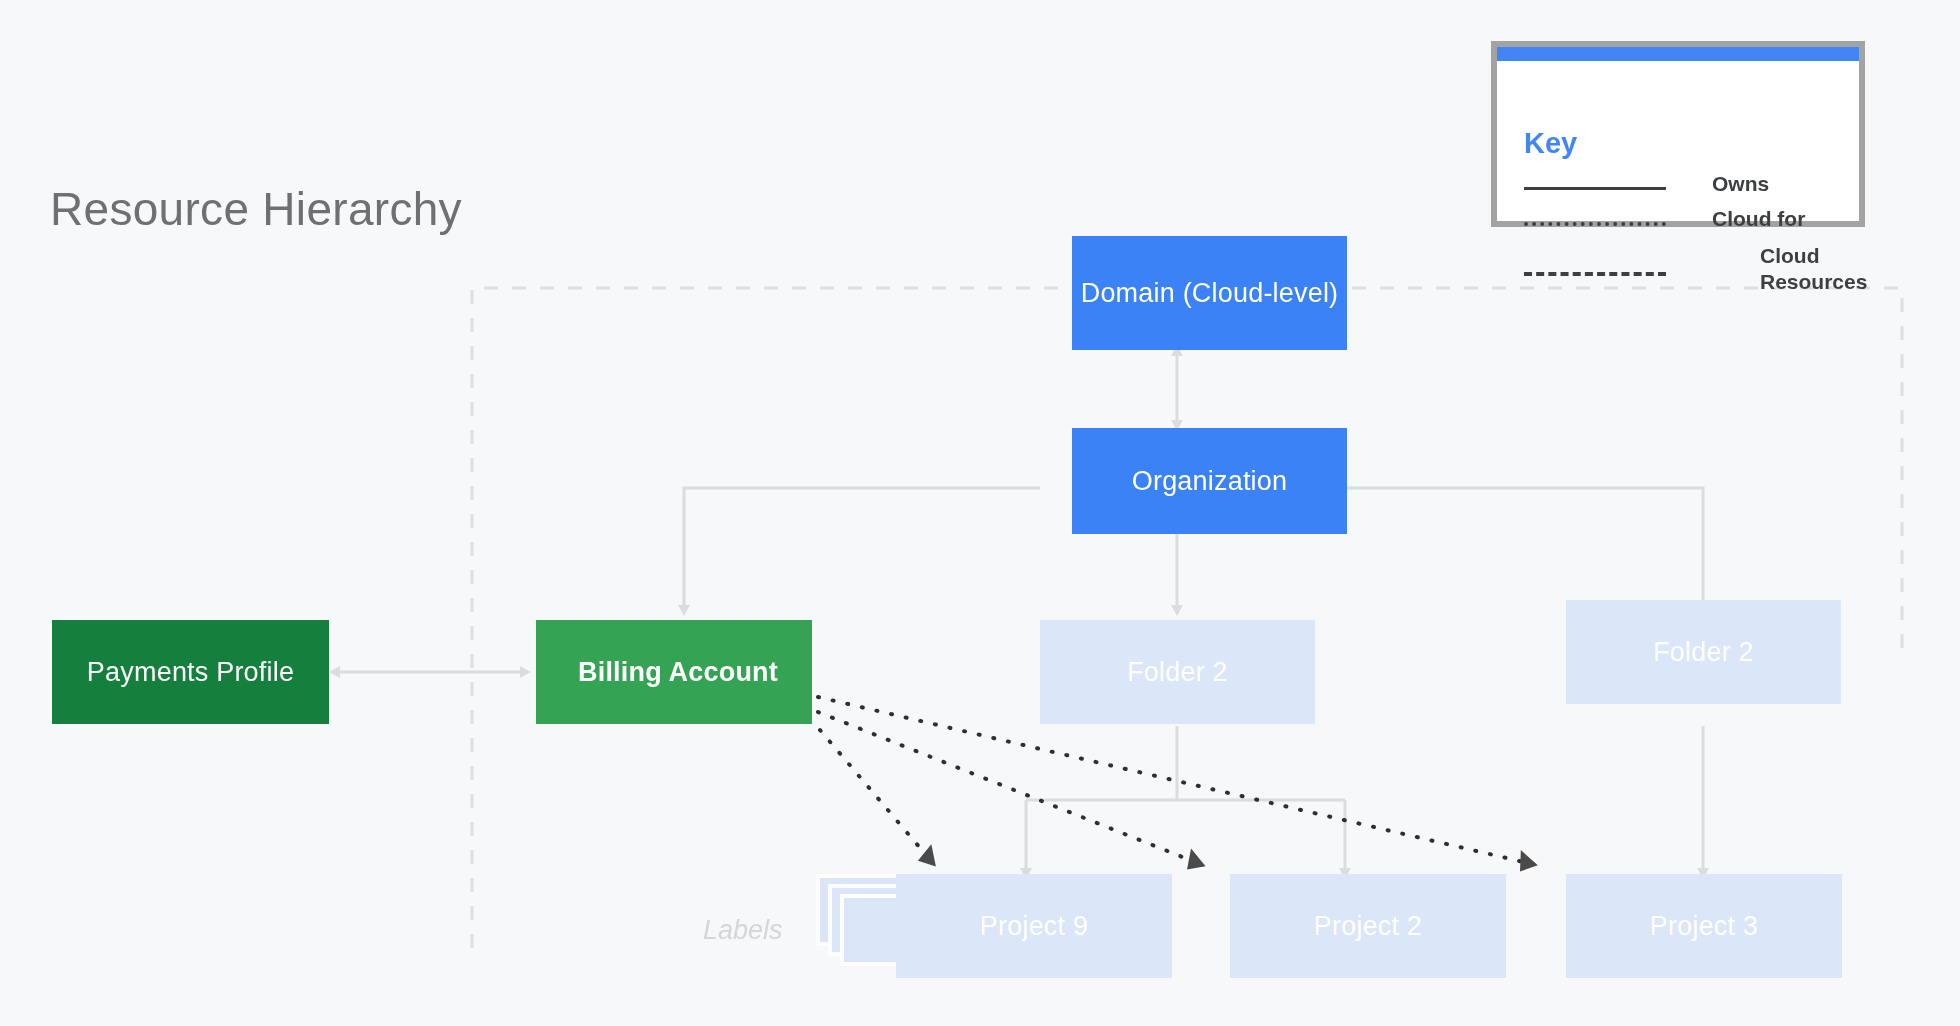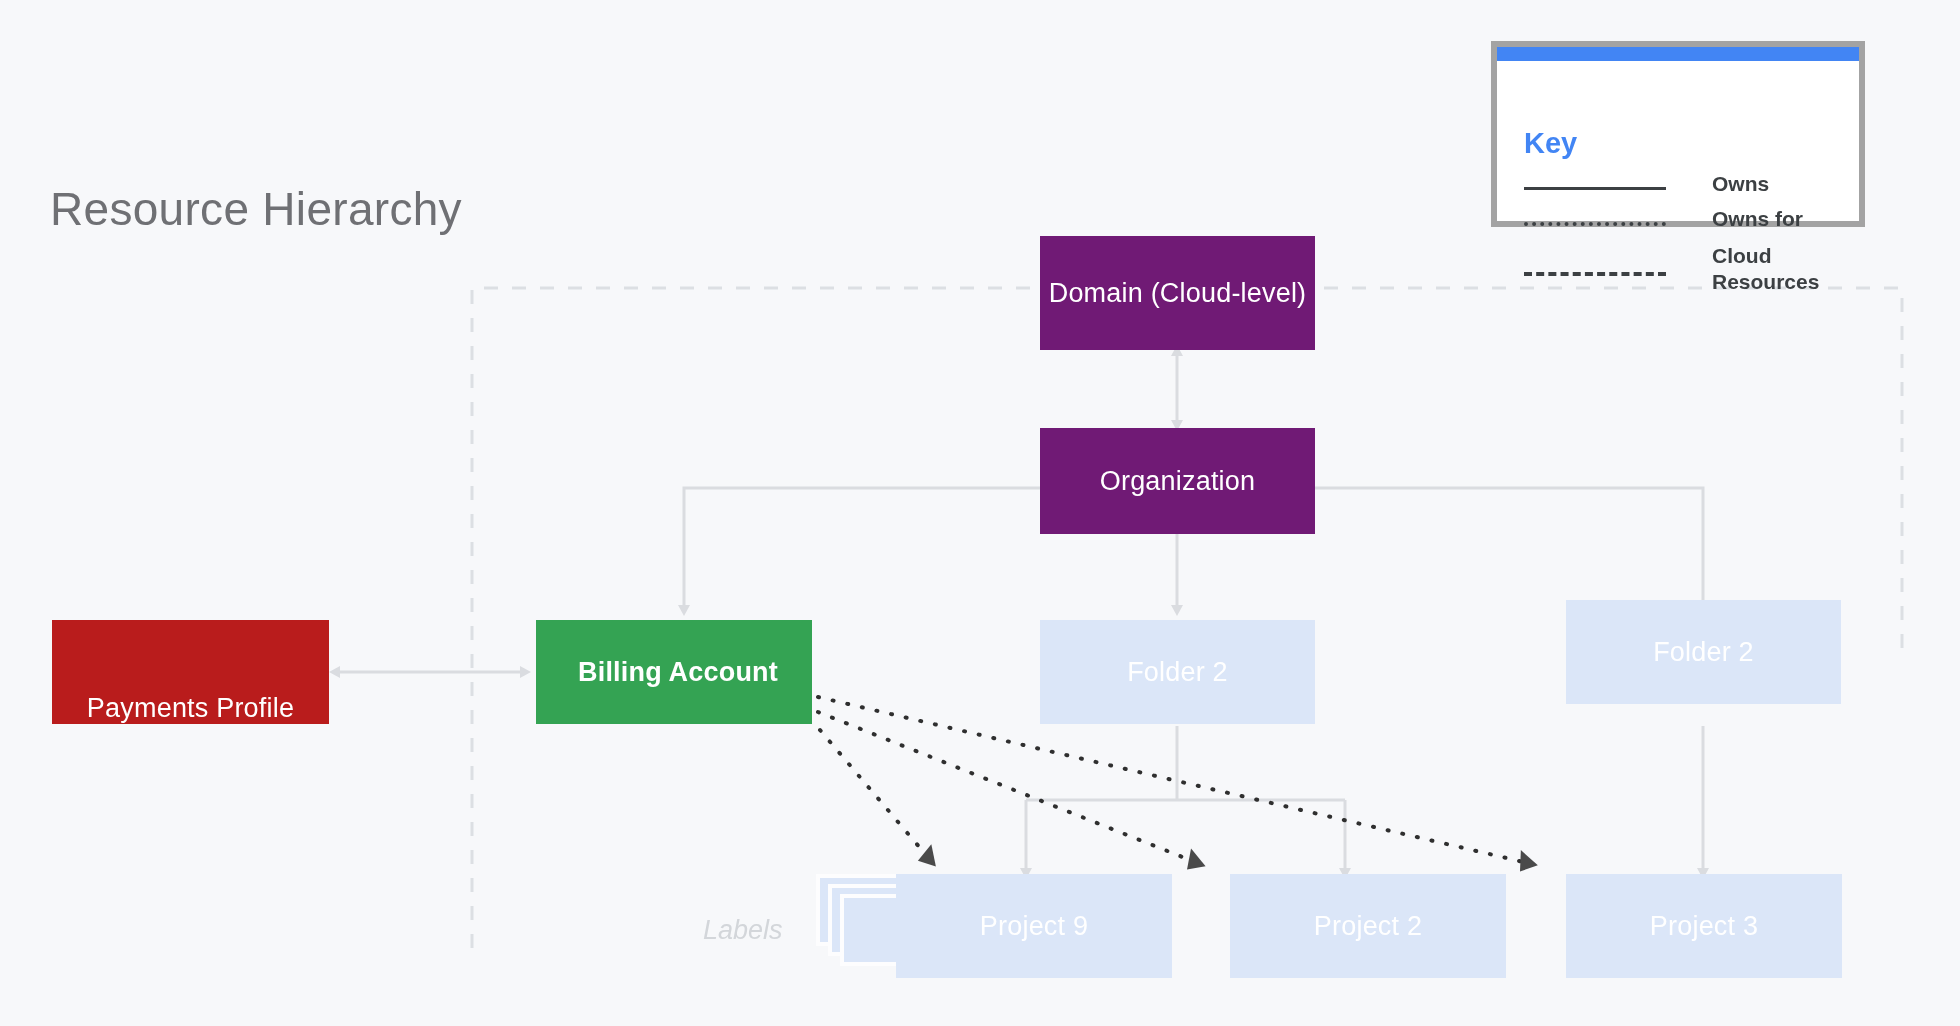--- a/index.html
+++ b/index.html
@@ -16,24 +16,24 @@
   .node {
     position: absolute;
     display: flex; align-items: center; justify-content: center;
     color: #ffffff;
     font-size: 27px;
     font-weight: 400;
     letter-spacing: .2px;
     text-align: center;
     line-height: 1.2;
   }
-  .node.pink   { background: #701a75; }
+  .node.pink   { background: #3b82f6; margin-left: 32px; }
   .node.blue   { background: #dbe6f8; }
   .node.green  { background: #34a353; font-weight: 700; padding-left: 8px; }
-  .node.cream  { background: #b91c1c; align-items: flex-end; }
+  .node.cream  { background: #15803d; }
 
   #title {
     position: absolute;
     left: 50px; top: 182px;
     font-size: 46px;
     font-weight: 400;
     color: #6f7074;
     letter-spacing: .3px;
   }
 
@@ -190,23 +190,23 @@
     <div id="legend-body">
       <div id="legend-title">Key</div>
 
       <div class="legend-row" style="left:27px; top:110px;">
         <span class="legend-swatch sw-solid"></span>
         <span class="legend-label">Owns</span>
       </div>
 
       <div class="legend-row" style="left:27px; top:145px;">
         <span class="legend-swatch sw-dotted"></span>
-        <span class="legend-label">Owns for</span>
+        <span class="legend-label">Cloud for</span>
       </div>
 
-      <div class="legend-row" style="left:27px; top:182px;">
+      <div class="legend-row" style="left:27px; top:182px;gap:48px;">
         <span class="legend-swatch sw-dashed"></span>
         <span class="legend-label">Cloud Resources</span>
       </div>
     </div>
   </div>
 
 </div>
 
 </body></html>

